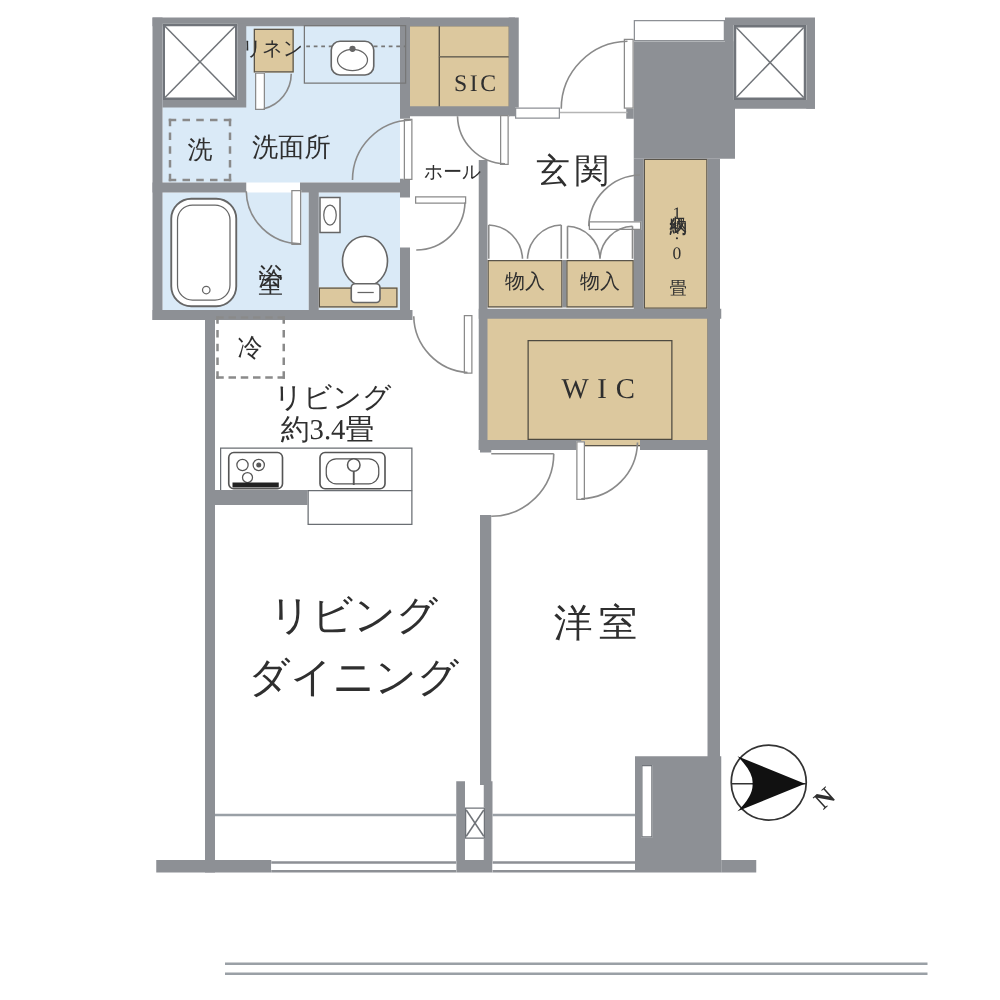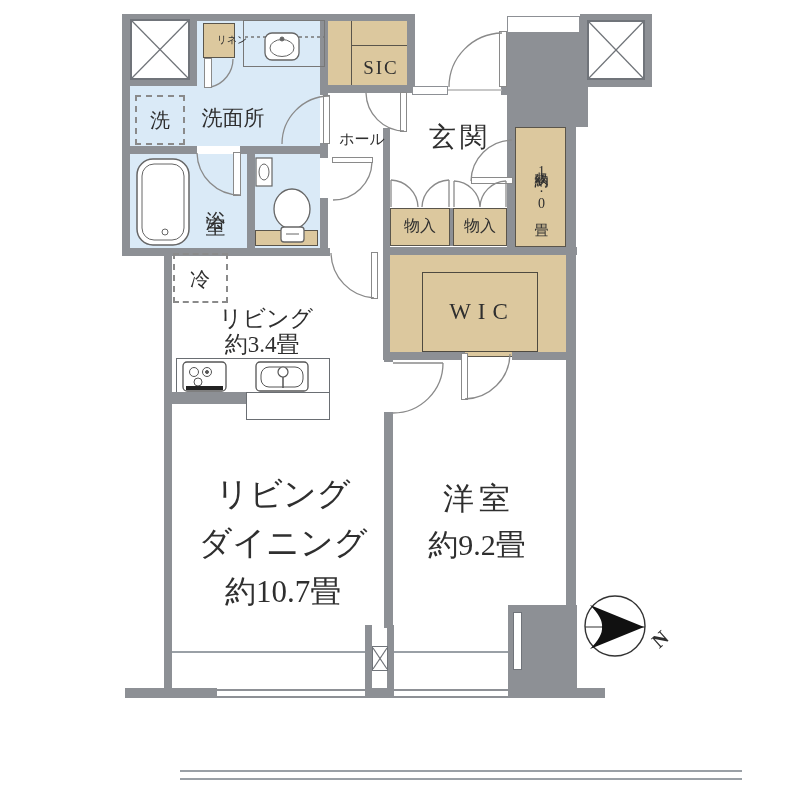--- a/index.html
+++ b/index.html
@@ -179,34 +179,32 @@
       <line x1="448" y1="90" x2="502" y2="90" stroke="#b5b5b5"></line>
     </g>
 
     <g>
       <circle cx="615" cy="626" r="30" fill="#fff" stroke="#333" stroke-width="1.4"></circle>
       <line x1="585" y1="627" x2="645" y2="627" stroke="#333" stroke-width="1.2"></line>
       <path d="M 644,627 L 590,605 Q 603,618 602,627 Q 603,636 590,649 Z" fill="#111"></path>
     </g>
   </svg>
 
-  <div class="lbl" style="left:232px;top:40px;font-size:10px">リネン</div>
+  <div class="lbl" style="left:218px;top:40px;font-size:16px">リネン</div>
   <div class="lbl" style="left:160px;top:120px;font-size:20px">洗</div>
   <div class="lbl" style="left:233px;top:118px;font-size:21px">洗面所</div>
   <div class="lbl" style="left:381px;top:67px;font-size:19px;letter-spacing:2px">SIC</div>
   <div class="lbl" style="left:362px;top:139px;font-size:15px">ホール</div>
   <div class="lbl" style="left:460px;top:137px;font-size:27px;letter-spacing:4px">玄関</div>
   <div class="lbl" style="left:420px;top:226px;font-size:16px">物入</div>
   <div class="lbl" style="left:480px;top:226px;font-size:16px">物入</div>
   <div class="lbl vert" style="left:541px;top:187px;font-size:14px;letter-spacing:1px">収納約1.0畳</div>
   <div class="lbl vert" style="left:216px;top:199px;font-size:20px;letter-spacing:4px">浴室</div>
   <div class="lbl" style="left:482px;top:311px;font-size:23px;letter-spacing:7px">WIC</div>
   <div class="lbl" style="left:200px;top:279px;font-size:20px">冷</div>
   <div class="lbl" style="left:266px;top:318px;font-size:23px">リビング</div>
   <div class="lbl" style="left:262px;top:344px;font-size:23px">約3.4畳</div>
   <div class="lbl" style="left:283px;top:543px;font-size:33px">ダイニング</div>
   <div class="lbl" style="left:283px;top:494px;font-size:33px">リビング</div>
-  <div class="lbl" style="left:283px;top:591px;font-size:31px">約10.7畳</div>
   <div class="lbl" style="left:479px;top:498px;font-size:31px;letter-spacing:5px">洋室</div>
-  <div class="lbl" style="left:477px;top:545px;font-size:30px">約9.2畳</div>
   <div class="lbl" style="left:660px;top:639px;font-size:20px;font-weight:bold;transform:translate(-50%,-50%) rotate(-42deg)">N</div>
 
 </div>
 
 </body></html>

